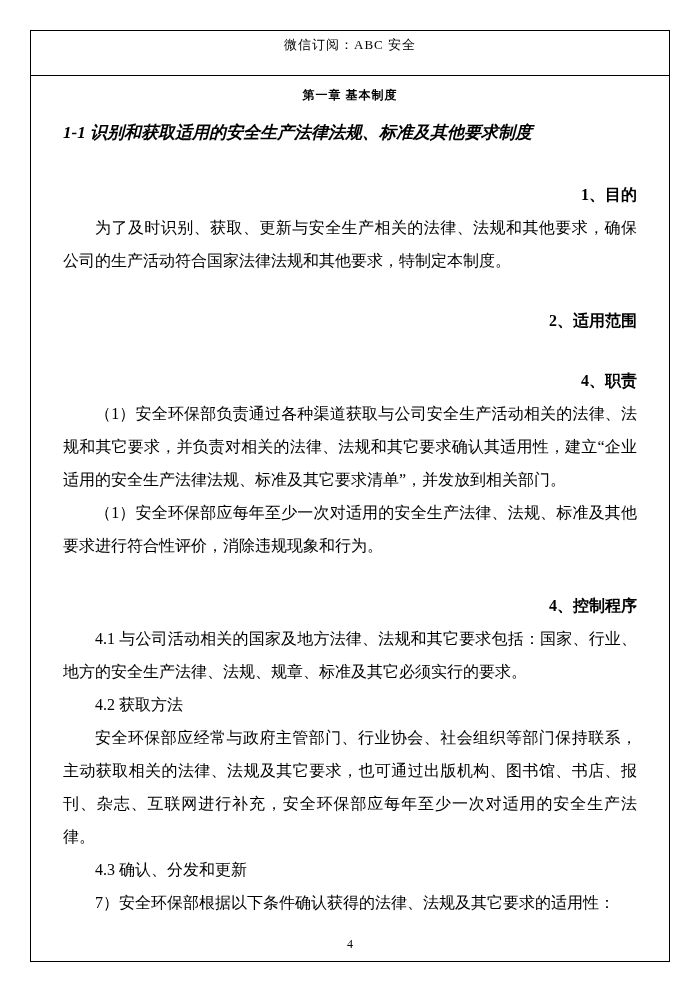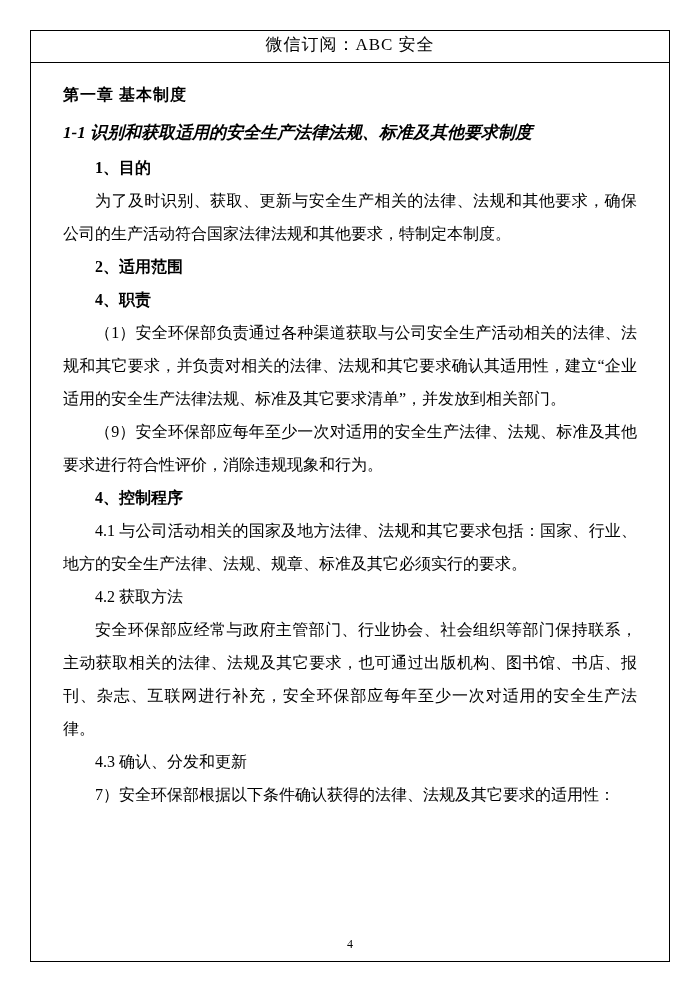--- a/index.html
+++ b/index.html
@@ -23,36 +23,36 @@
     right: 30px;
     bottom: 28px;
     border: 1px solid #000000;
   }
   .header {
     position: absolute;
     top: 6px;
     left: 0;
     right: 0;
     text-align: center;
-    font-size: 17px;
+    font-size: 13px;
     line-height: 16px;
-    padding-bottom: 9px;
+    padding-bottom: 22px;
     border-bottom: 1px solid #000000;
     letter-spacing: 1px;
   }
   .content {
     position: absolute;
     top: 30px;
     left: 32px;
     right: 32px;
   }
   .chapter-title {
     margin: 14px 0 0 0;
-    text-align: left;
-    font-size: 16px;
+    text-align: center;
+    font-size: 12px;
     line-height: 40px;
     font-weight: bold;
     letter-spacing: 1px;
   }
   .section-title {
     margin: 0;
     font-size: 17px;
     line-height: 36px;
     font-weight: bold;
     font-style: italic;
@@ -60,21 +60,22 @@
   .blocks p {
     margin: 0;
     font-size: 16px;
     line-height: 33px;
     text-align: justify;
     text-indent: 2em;
     word-break: break-all;
   }
   .blocks p.bold {
     font-weight: bold;
-    text-align: left;
+    text-align: right;
+    margin-top: 27px;
   }
   .footer {
     position: absolute;
     bottom: 10px;
     left: 0;
     right: 0;
     text-align: center;
     font-size: 12px;
     line-height: 14px;
   }
@@ -92,21 +93,21 @@
     <div class="content">
       <h1 class="chapter-title">第一章 基本制度</h1>
       <h2 class="section-title">1-1 识别和获取适用的安全生产法律法规、标准及其他要求制度</h2>
 
       <div class="blocks">
         <p class="bold">1、目的</p>
         <p>为了及时识别、获取、更新与安全生产相关的法律、法规和其他要求，确保公司的生产活动符合国家法律法规和其他要求，特制定本制度。</p>
         <p class="bold">2、适用范围</p>
         <p class="bold">4、职责</p>
         <p>（1）安全环保部负责通过各种渠道获取与公司安全生产活动相关的法律、法规和其它要求，并负责对相关的法律、法规和其它要求确认其适用性，建立“企业适用的安全生产法律法规、标准及其它要求清单”，并发放到相关部门。</p>
-        <p>（9）安全环保部应每年至少一次对适用的安全生产法律、法规、标准及其他要求进行符合性评价，消除违规现象和行为。</p>
+        <p>（1）安全环保部应每年至少一次对适用的安全生产法律、法规、标准及其他要求进行符合性评价，消除违规现象和行为。</p>
         <p class="bold">4、控制程序</p>
         <p>4.1 与公司活动相关的国家及地方法律、法规和其它要求包括：国家、行业、地方的安全生产法律、法规、规章、标准及其它必须实行的要求。</p>
         <p>4.2 获取方法</p>
         <p>安全环保部应经常与政府主管部门、行业协会、社会组织等部门保持联系，主动获取相关的法律、法规及其它要求，也可通过出版机构、图书馆、书店、报刊、杂志、互联网进行补充，安全环保部应每年至少一次对适用的安全生产法律。</p>
         <p>4.3 确认、分发和更新</p>
         <p>7）安全环保部根据以下条件确认获得的法律、法规及其它要求的适用性：</p>
       </div>
     </div>
 
     <div class="footer">

